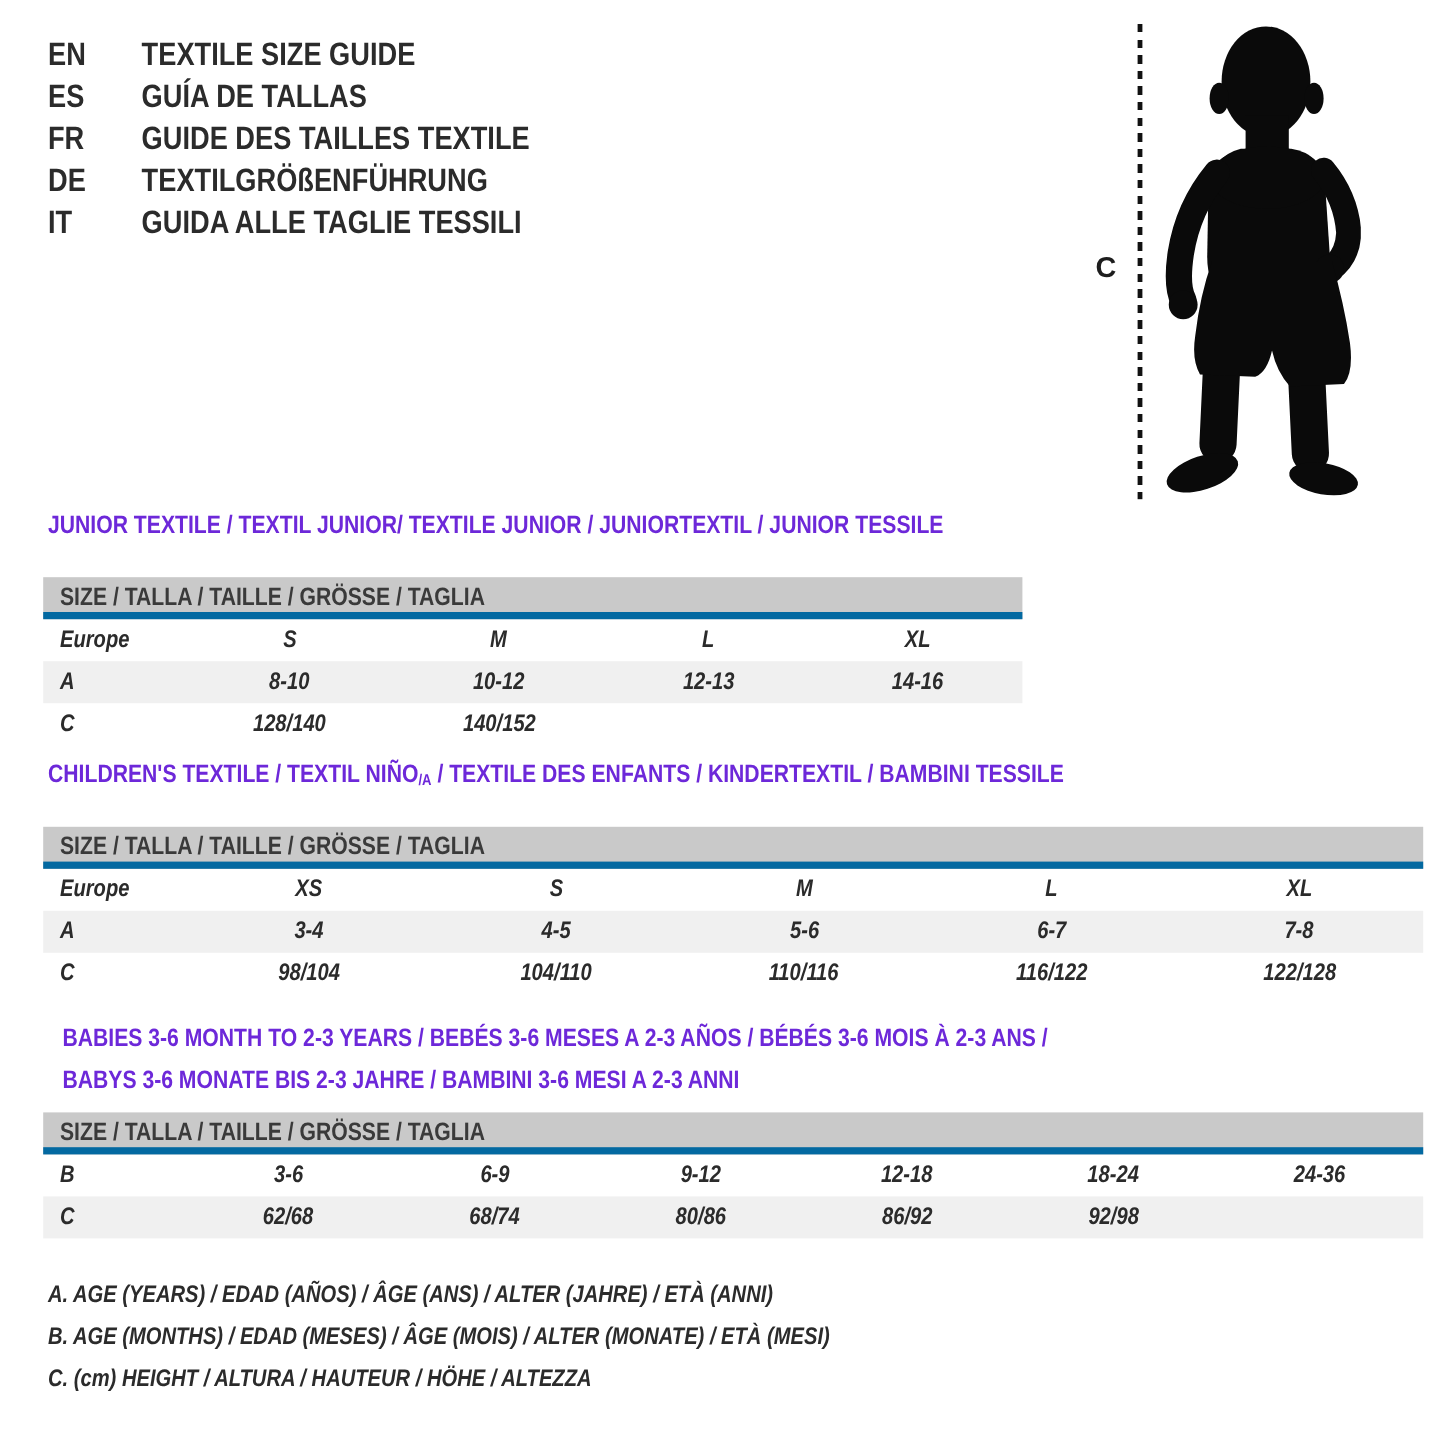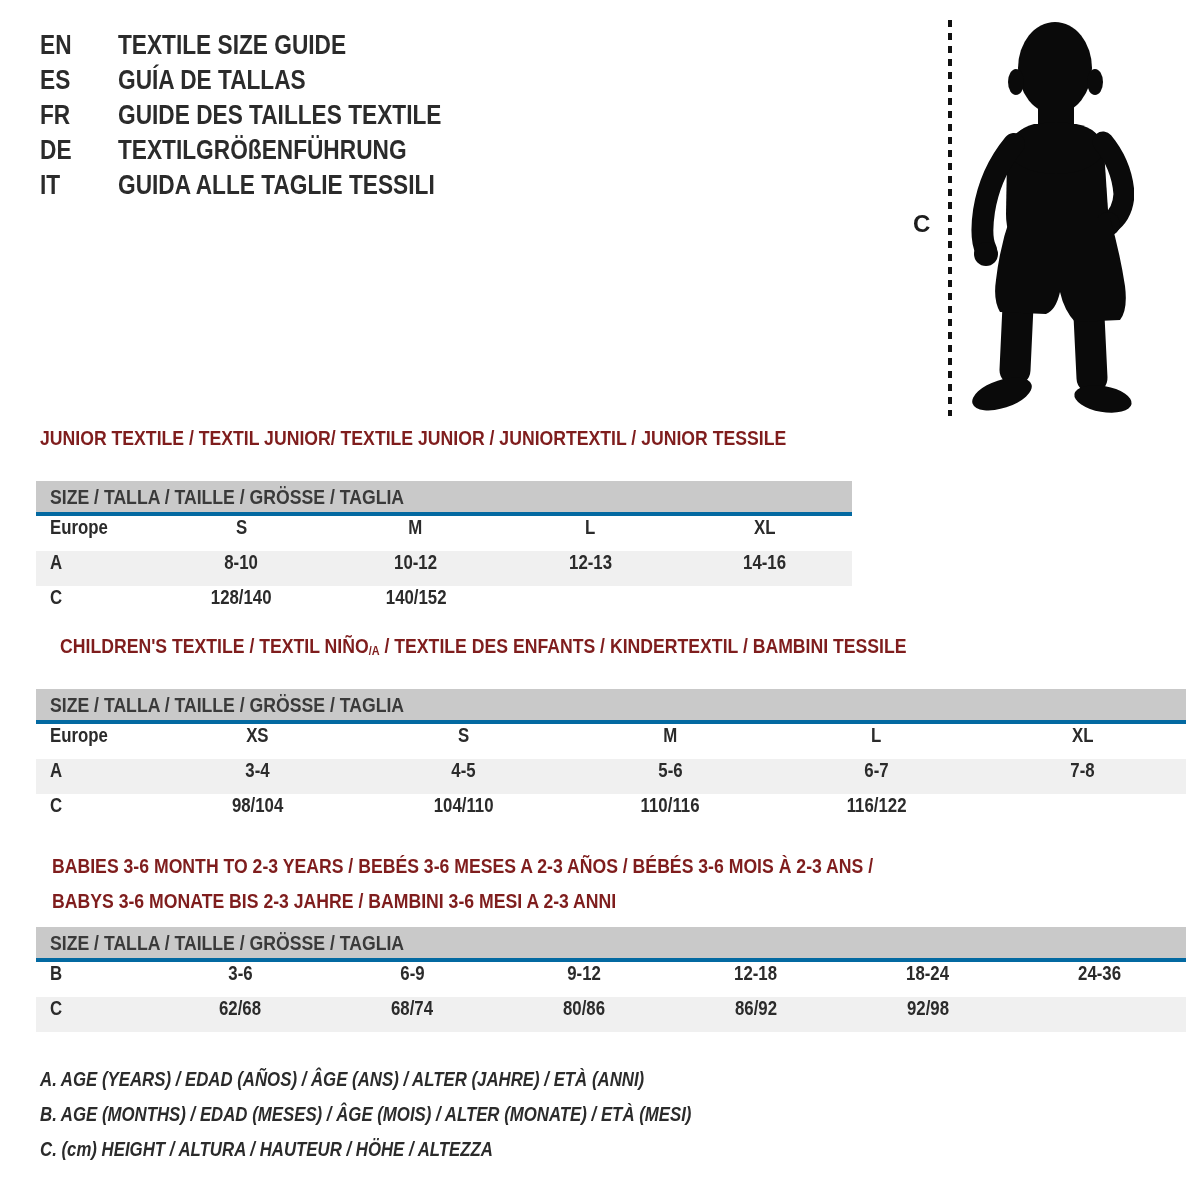--- a/index.html
+++ b/index.html
@@ -12,28 +12,28 @@
   
   .cnd{display:inline-block;transform:scaleX(.84);transform-origin:0 50%;white-space:nowrap;}
   .cnd-c{display:inline-block;transform:scaleX(.84);transform-origin:50% 50%;white-space:nowrap;}
   
   .lang-row{display:flex;line-height:35px;font-size:27px;}
   .lang-code{width:78px;flex:0 0 78px;}
   
   .dash-line{width:4px;height:396px;background:repeating-linear-gradient(to bottom,#111 0 7px,transparent 7px 13px);}
   .c-label{font-size:24px;color:#1d1d1d;}
   
-  .sec-heading{font-size:21px;line-height:35px;color:#7f1d1d;}
+  .sec-heading{font-size:21px;line-height:35px;color:#6d28d9;}
   .subA{font-size:13px;vertical-align:-2px;}
   
-  .size-bar{height:35px;background:#c9c9c9;color:#3a3a3a;font-size:21px;display:flex;align-items:center;
-            padding-left:14px;box-sizing:border-box;border-bottom:4px solid #0369a1;}
+  .size-bar{height:35px;background:#c9c9c9;color:#3a3a3a;font-size:21px;display:flex;align-items:flex-end;
+            padding-left:14px;box-sizing:border-box;border-bottom:6px solid #0369a1;}
   .trow{display:grid;height:35px;font-size:20px;}
   .trow.shaded{background:#f0f0f0;}
-  .cell{display:flex;}
+  .cell{display:flex;align-items:center;font-style:italic;}
   .cell.lbl{padding-left:14px;}
   .cell.val{justify-content:center;}
   
   .legend-line{font-size:20px;line-height:35px;}
 </style>
 </head>
 <body>
 
 <div>
 
@@ -135,21 +135,21 @@
         </div>
         <div class="cell val">
           <span class="cnd-c">128/140</span>
         </div>
         <div class="cell val">
           <span class="cnd-c">140/152</span>
         </div>
       </div>
     </div>
 
-  <div class="abs sec-heading" style="left:40px;top:628px;margin-left:20px;">
+  <div class="abs sec-heading" style="left:40px;top:628px;">
     <span class="cnd"><span>CHILDREN'S TEXTILE / TEXTIL NIÑO</span><span class="subA">/A</span><span> / TEXTILE DES ENFANTS / KINDERTEXTIL / BAMBINI TESSILE</span></span>
   </div>
   <div class="abs" style="left:36px;top:689px;width:1150px;">
     <div class="size-bar">
         <span class="cnd">SIZE / TALLA / TAILLE / GRÖSSE / TAGLIA</span>
       </div>
   <div class="trow" style="grid-template-columns: 118px repeat(5, 1fr);">
         <div class="cell lbl">
           <span class="cnd">Europe</span>
         </div>
@@ -197,20 +197,23 @@
           <span class="cnd-c">98/104</span>
         </div>
         <div class="cell val">
           <span class="cnd-c">104/110</span>
         </div>
         <div class="cell val">
           <span class="cnd-c">110/116</span>
         </div>
         <div class="cell val">
           <span class="cnd-c">116/122</span>
+        </div>
+        <div class="cell val">
+          <span class="cnd-c">122/128</span>
         </div>
       </div>
     </div>
 
   <div class="abs sec-heading" style="left:52px;top:832px;margin-top:16px;">
     <div><span class="cnd">BABIES 3-6 MONTH TO 2-3 YEARS / BEBÉS 3-6 MESES A 2-3 AÑOS / BÉBÉS 3-6 MOIS À 2-3 ANS /</span></div>
     <div><span class="cnd">BABYS 3-6 MONATE BIS 2-3 JAHRE / BAMBINI 3-6 MESI A 2-3 ANNI</span></div>
   </div>
   <div class="abs" style="left:36px;top:927px;width:1150px;">
     <div class="size-bar">

